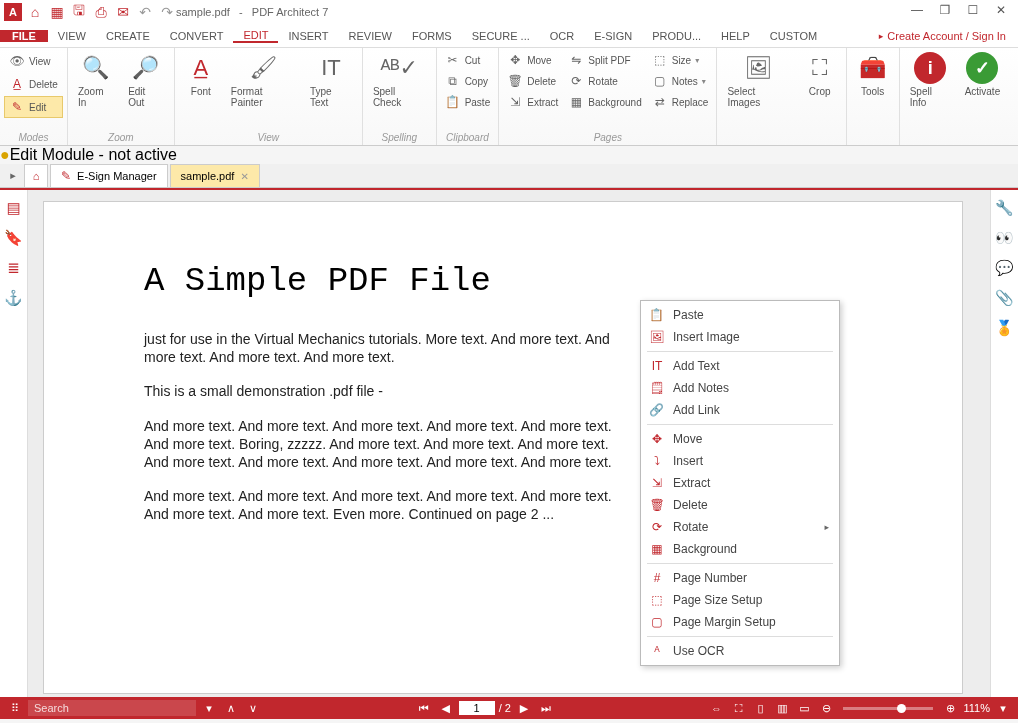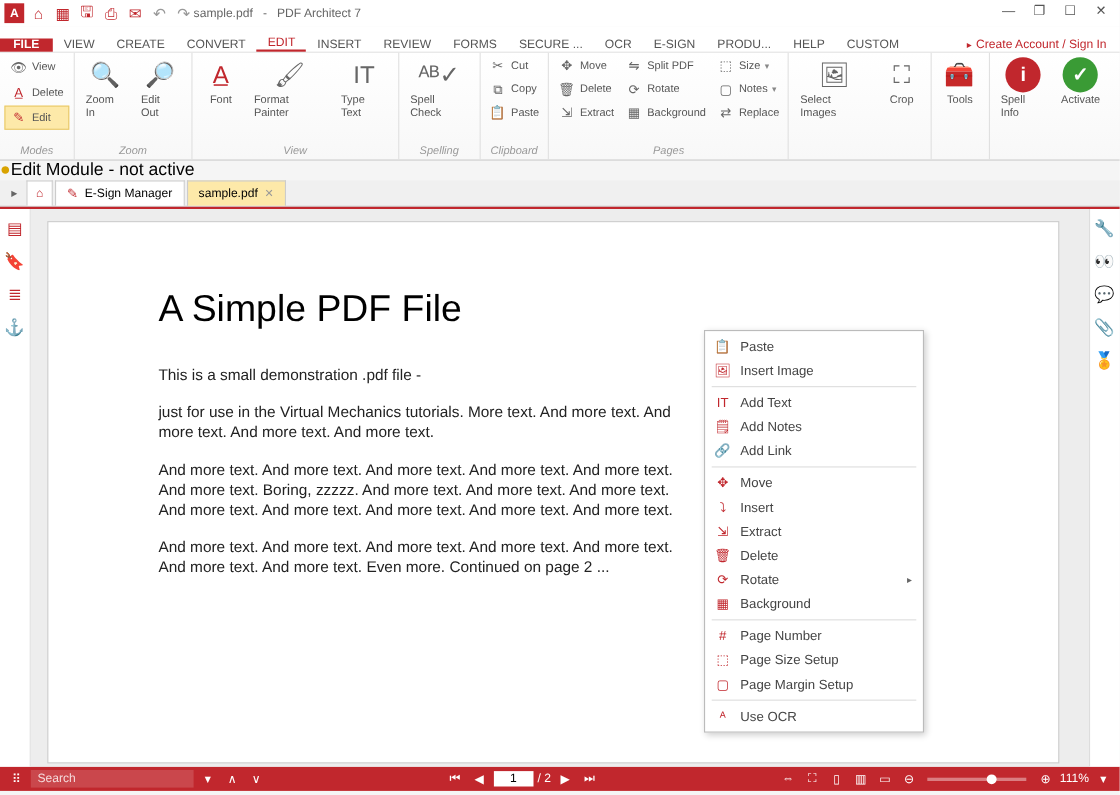--- a/index.html
+++ b/index.html
@@ -7,21 +7,21 @@
 
 
 .titlebar { height:24px; background:#fff; display:flex; align-items:center; padding:0 4px; font-size:11px; }
 .titlebar .tb-icons { display:flex; gap:4px; }
 .titlebar .tb-icons span { width:18px; height:18px; display:flex; align-items:center; justify-content:center; color:#c1272d; font-size:14px; cursor:pointer; }
 .titlebar .tb-title { flex:1; text-align:left; color:#666; }
 .titlebar .tb-win { display:flex; gap:2px; }
 .titlebar .tb-win span { width:26px; height:18px; text-align:center; font-size:12px; color:#555; cursor:pointer; }
 
 
-.menubar { height:24px; background:#fff; display:flex; align-items:flex-end; border-bottom:1px solid #ddd; font-size:11px; }
+.menubar { height:24px; background:#fff; display:flex; align-items:center; border-bottom:1px solid #ddd; font-size:11px; }
 .menubar .file-tab { background:#c1272d; color:#fff; padding:0 12px; display:flex; align-items:center; font-weight:bold; cursor:pointer; }
 .menubar .mtab { padding:0 10px; display:flex; align-items:center; color:#555; cursor:pointer; }
 .menubar .mtab.active { border-bottom:2px solid #c1272d; color:#c1272d; }
 .menubar .account { margin-left:auto; color:#c1272d; padding:0 12px; display:flex; align-items:center; font-size:11px; cursor:pointer; }
 .menubar .account::before { content:"▸"; margin-right:4px; font-size:9px; }
 
 
 .ribbon { height:98px; background:linear-gradient(#fff,#f8f8f8); display:flex; border-bottom:1px solid #ccc; }
 .rgroup { border-right:1px solid #e0e0e0; display:flex; flex-direction:column; padding:2px 4px 0 4px; }
 .rgroup .rg-body { flex:1; display:flex; align-items:flex-start; gap:2px; }
@@ -51,33 +51,33 @@
 .redline { height:2px; background:#c1272d; }
 
 
 .main { display:flex; height:507px; }
 .left-rail, .right-rail { width:28px; background:#fff; border-right:1px solid #ddd; display:flex; flex-direction:column; align-items:center; gap:10px; padding-top:8px; }
 .right-rail { border-right:none; border-left:1px solid #ddd; }
 .rail-ico { width:20px; height:20px; display:flex; align-items:center; justify-content:center; font-size:15px; cursor:pointer; color:#c1272d; }
 .rail-ico.dark { color:#555; }
 .canvas { flex:1; background:#ededed; position:relative; overflow:hidden; }
 .page { position:absolute; left:16px; top:12px; right:28px; bottom:4px; background:#fff; box-shadow:0 0 0 1px #ccc; padding:60px 80px 40px 100px; }
-.page h1 { font-size:34px; font-weight:400; font-family:Liberation Sans, sans-serif; color:#000; margin-bottom:30px; }
+.page h1 { font-size:34px; font-weight:400; font-family:Liberation Mono, monospace; color:#000; margin-bottom:30px; }
 .page p { font-size:14px; font-family:Arial,sans-serif; color:#222; margin-bottom:16px; line-height:1.3; max-width:470px; }
 
 
 .ctxmenu { position:absolute; left:640px; top:300px; width:200px; background:#fff; border:1px solid #bbb; box-shadow:2px 2px 6px rgba(0,0,0,.2); font-size:12px; padding:3px 0; }
 .ctx-item { display:flex; align-items:center; gap:8px; padding:4px 10px 4px 8px; cursor:pointer; color:#444; position:relative; }
 .ctx-item .ci { width:16px; text-align:center; color:#c1272d; font-size:12px; }
 .ctx-item .arrow { margin-left:auto; font-size:9px; color:#666; }
 .ctx-sep { height:1px; background:#ddd; margin:3px 6px; }
 
 
 .statusbar { height:22px; background:#c1272d; color:#fff; display:flex; align-items:center; font-size:11px; padding:0 6px; gap:4px; }
-.statusbar .srch { background:rgba(255,255,255,.15); border:none; color:#fff; padding:2px 6px; font-size:11px; width:148px; }
+.statusbar .srch { background:rgba(255,255,255,.15); border:none; color:#fff; padding:2px 6px; font-size:11px; width:168px; }
 .statusbar .srch::placeholder { color:#fff; opacity:.8; }
 .statusbar .spacer { flex:1; }
 .statusbar .sbtn { width:18px; text-align:center; cursor:pointer; }
 .statusbar .pginput { width:36px; background:#fff; color:#000; border:none; text-align:center; font-size:11px; padding:1px; }
 .statusbar .slider { width:90px; height:3px; background:rgba(255,255,255,.4); position:relative; margin:0 4px; }
 .statusbar .slider::after { content:""; position:absolute; left:60%; top:-3px; width:9px; height:9px; background:#fff; border-radius:50%; }
 </style>
 </head>
 <body>
 
@@ -303,22 +303,22 @@
 <div class="main">
   <div class="left-rail">
     <div class="rail-ico">▤</div>
     <div class="rail-ico">🔖</div>
     <div class="rail-ico">≣</div>
     <div class="rail-ico">⚓</div>
   </div>
   <div class="canvas">
     <div class="page">
       <h1>A Simple PDF File</h1>
+      <p>just for use in the Virtual Mechanics tutorials. More text. And more text. And more text. And more text. And more text.</p>
       <p>This is a small demonstration .pdf file -</p>
-      <p>just for use in the Virtual Mechanics tutorials. More text. And more text. And more text. And more text. And more text.</p>
       <p>And more text. And more text. And more text. And more text. And more text. And more text. Boring, zzzzz. And more text. And more text. And more text. And more text. And more text. And more text. And more text. And more text.</p>
       <p>And more text. And more text. And more text. And more text. And more text. And more text. And more text. Even more. Continued on page 2 ...</p>
     </div>
   </div>
   <div class="right-rail">
     <div class="rail-ico">🔧</div>
     <div class="rail-ico dark">👀</div>
     <div class="rail-ico">💬</div>
     <div class="rail-ico dark">📎</div>
     <div class="rail-ico">🏅</div>

